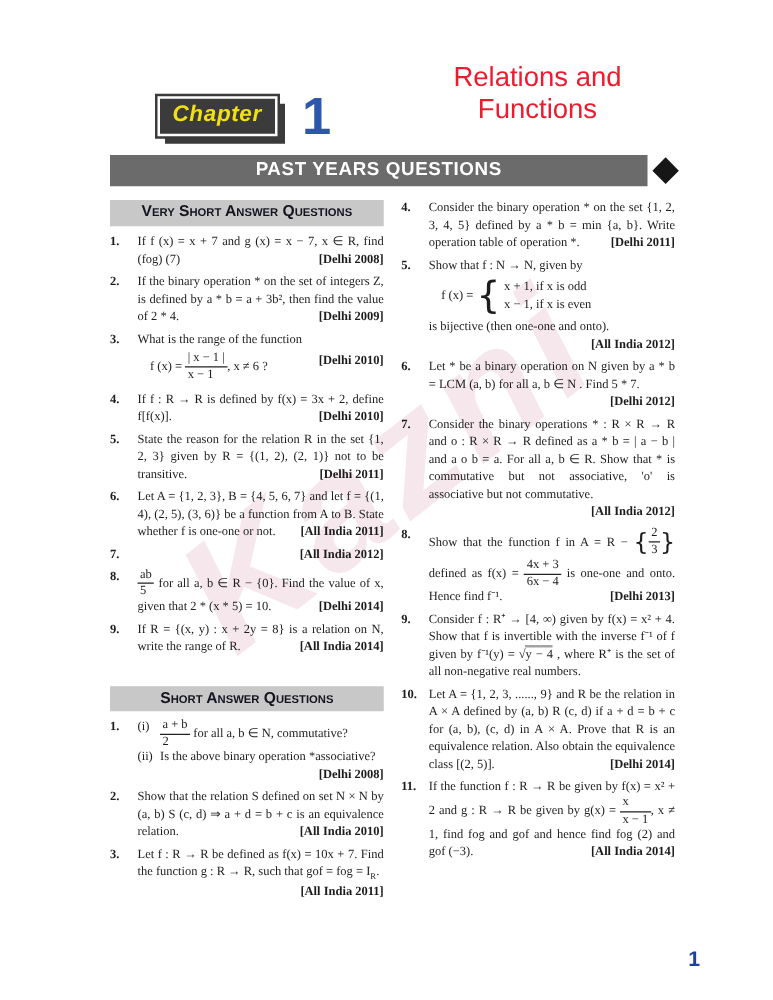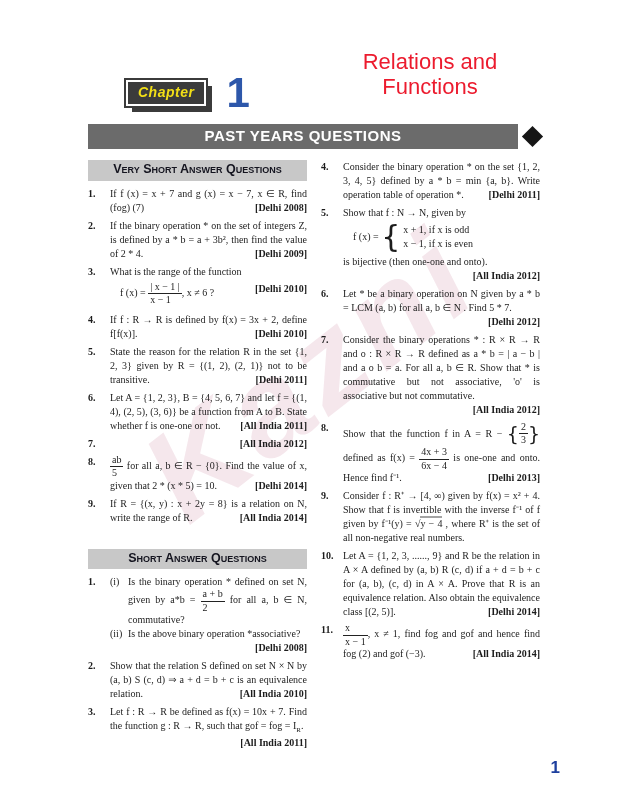--- a/index.html
+++ b/index.html
@@ -13,21 +13,21 @@
     font-family:"Liberation Sans", sans-serif; font-weight:bold; font-style:italic;
     font-size:130px; letter-spacing:6px; color:rgba(205,135,160,0.20);
     transform:rotate(-38deg); pointer-events:none; z-index:0;
   }
   
   .header { position:absolute; left:88px; top:50px; width:452px; z-index:2; }
   .header-top { display:flex; align-items:flex-start; }
   .chapter-group { display:flex; align-items:center; margin-top:24px; margin-left:38px; }
   .chapter-badge {
     background:#3b3b3b; color:#f2df16; font-family:"Liberation Sans", sans-serif;
-    font-style:italic; font-weight:bold; font-size:14px; line-height:1.2;
+    font-style:italic; font-weight:bold; font-size:18px; line-height:1.2;
     padding:2px 10px 4px 10px; border:2px solid #ffffff;
     box-shadow:0 0 0 2px #3b3b3b, 6px 6px 0 0 #3b3b3b; letter-spacing:0.5px;
   }
   .chapter-number {
     color:#2d57aa; font-family:"Liberation Sans", sans-serif; font-weight:bold;
     font-size:42px; line-height:0.9; margin-left:20px;
   }
   .title-block {
     margin-left:auto; width:220px; text-align:center; color:#ec1b2e;
     font-family:"Liberation Sans", sans-serif; font-weight:normal; font-size:22px; line-height:1.12;
@@ -180,21 +180,21 @@
       </div>
 
       <div class="sec-head sec-head-2">Short Answer Questions</div>
 
       <div class="q">
         <span class="qnum">1.</span>
         <div class="qbody">
           <div class="subq">
             <span class="subnum">(i)</span>
             <div class="subbody">
-              <span>Is the binary operation * defined on set N, given by a*b = </span><span class="frac"><span class="ft">a + b</span><span class="fb">2</span></span><span> for all a, b ∈ N, commutative?</span>
+              <span class="frac"><span class="ft">a + b</span><span class="fb">2</span></span><span> for all a, b ∈ N, commutative?</span>
             </div>
           </div>
           <div class="subq">
             <span class="subnum">(ii)</span>
             <div class="subbody">
               <span>Is the above binary operation *associative?</span>
               <span class="cite">[Delhi 2008]</span>
             </div>
           </div>
         </div>
@@ -280,21 +280,21 @@
         <span class="qnum">10.</span>
         <div class="qbody">
           <span>Let A = {1, 2, 3, ......, 9} and R be the relation in A × A defined by (a, b) R (c, d) if a + d = b + c for (a, b), (c, d) in A × A. Prove that R is an equivalence relation. Also obtain the equivalence class [(2, 5)].</span>
           <span class="cite">[Delhi 2014]</span>
         </div>
       </div>
 
       <div class="q">
         <span class="qnum">11.</span>
         <div class="qbody">
-          <span class="frac"><span class="ft">x</span><span class="fb">x − 1</span></span><span>, x ≠ 1, find fog and gof and hence find fog (2) and gof (−3).</span>
+          <span>If the function f : R → R be given by f(x) = x² + 2 and g : R → R be given by g(x) = </span><span class="frac"><span class="ft">x</span><span class="fb">x − 1</span></span><span>, x ≠ 1, find fog and gof and hence find fog (2) and gof (−3).</span>
           <span class="cite">[All India 2014]</span>
         </div>
       </div>
 
     </div>
   </div>
 
   <div class="page-num">1</div>
 
 </div>

